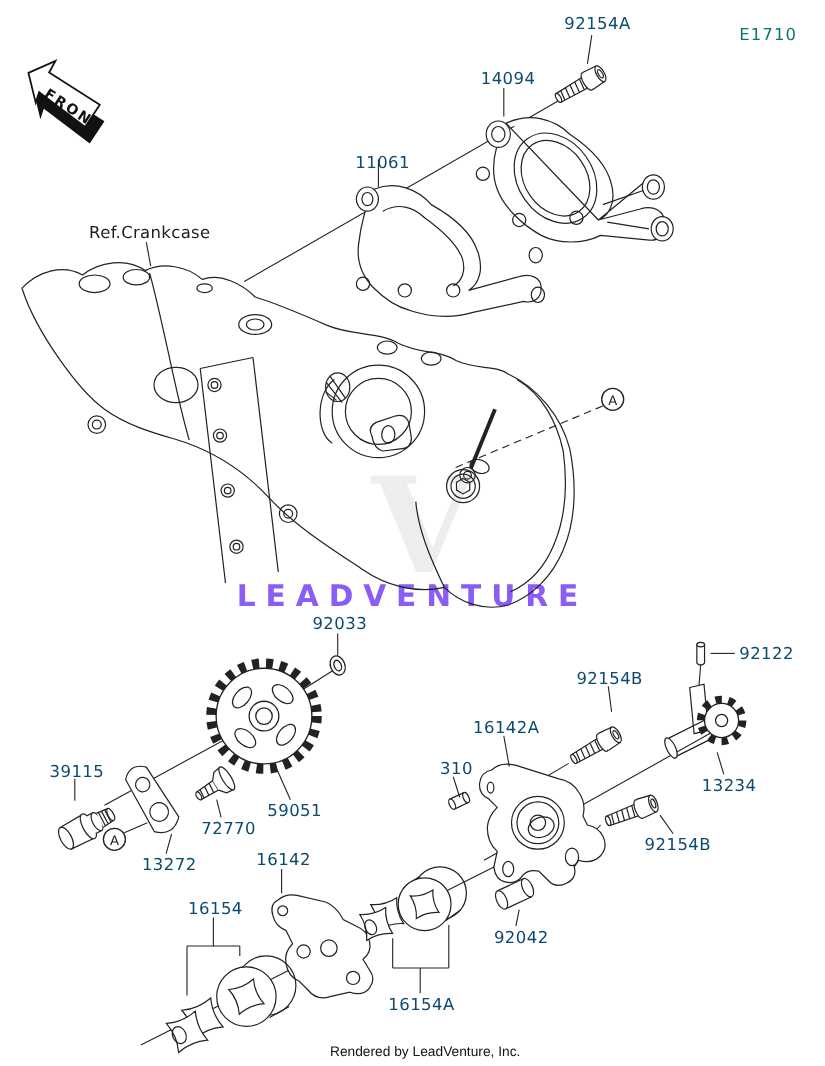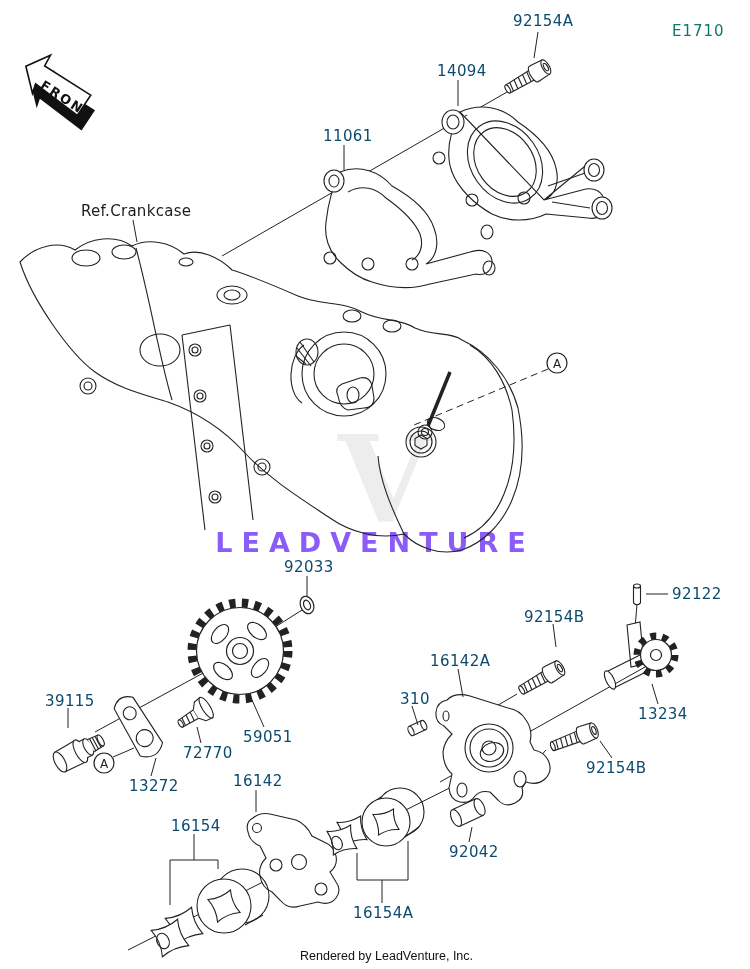--- a/index.html
+++ b/index.html
@@ -289,21 +289,21 @@
       <path d="M553,624 L556,647"></path>
       <path d="M612,758 L600,741"></path>
       <path d="M646,594 L668,594"></path>
       <path d="M658,704 L652,684"></path>
     </g>
   </svg>
 
   <div class="plabel" style="left:513px;top:12px">92154A</div>
   <div class="code" style="left:672px;top:22px">E1710</div>
   <div class="plabel" style="left:437px;top:62px">14094</div>
-  <div class="plabel" style="left:323px;top:127px">11061</div>
+  <div class="plabel" style="left:323px;top:139px">11061</div>
   <div class="reflabel" style="left:81px;top:202px">Ref.Crankcase</div>
   <div class="plabel" style="left:284px;top:558px">92033</div>
   <div class="plabel" style="left:672px;top:585px">92122</div>
   <div class="plabel" style="left:524px;top:608px">92154B</div>
   <div class="plabel" style="left:430px;top:652px">16142A</div>
   <div class="plabel" style="left:400px;top:690px">310</div>
   <div class="plabel" style="left:45px;top:692px">39115</div>
   <div class="plabel" style="left:638px;top:705px">13234</div>
   <div class="plabel" style="left:243px;top:728px">59051</div>
   <div class="plabel" style="left:183px;top:744px">72770</div>

